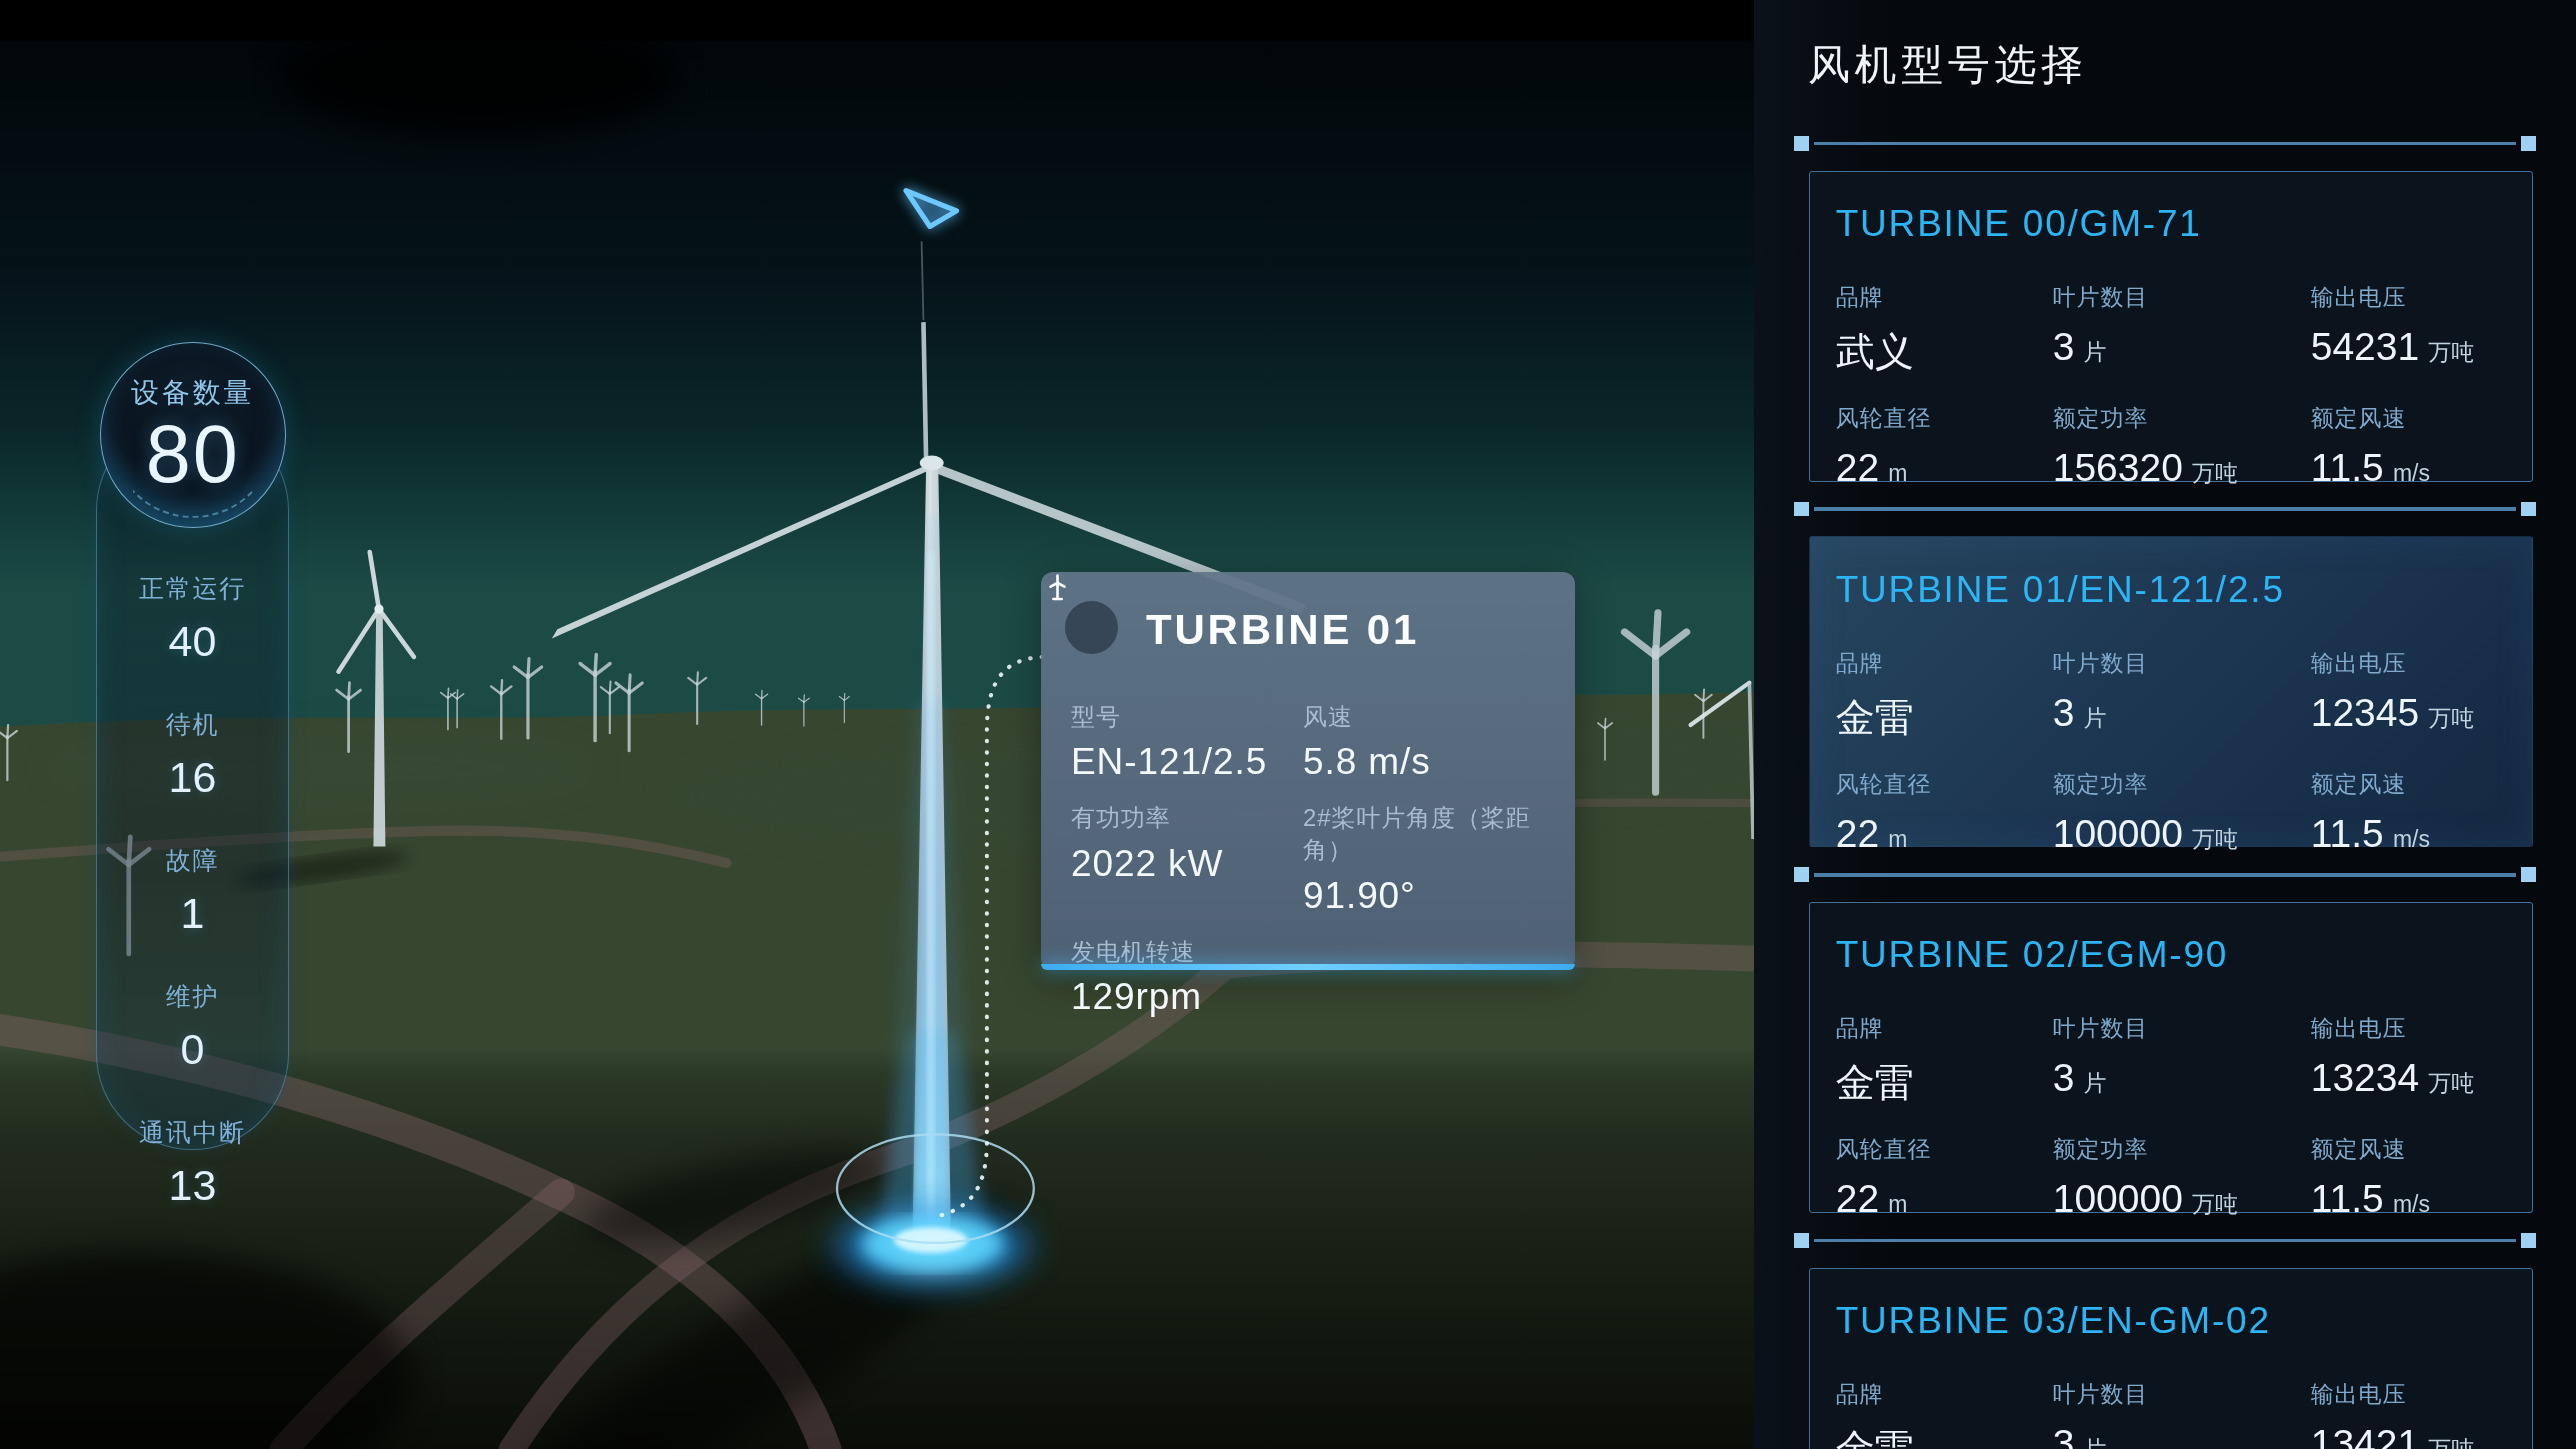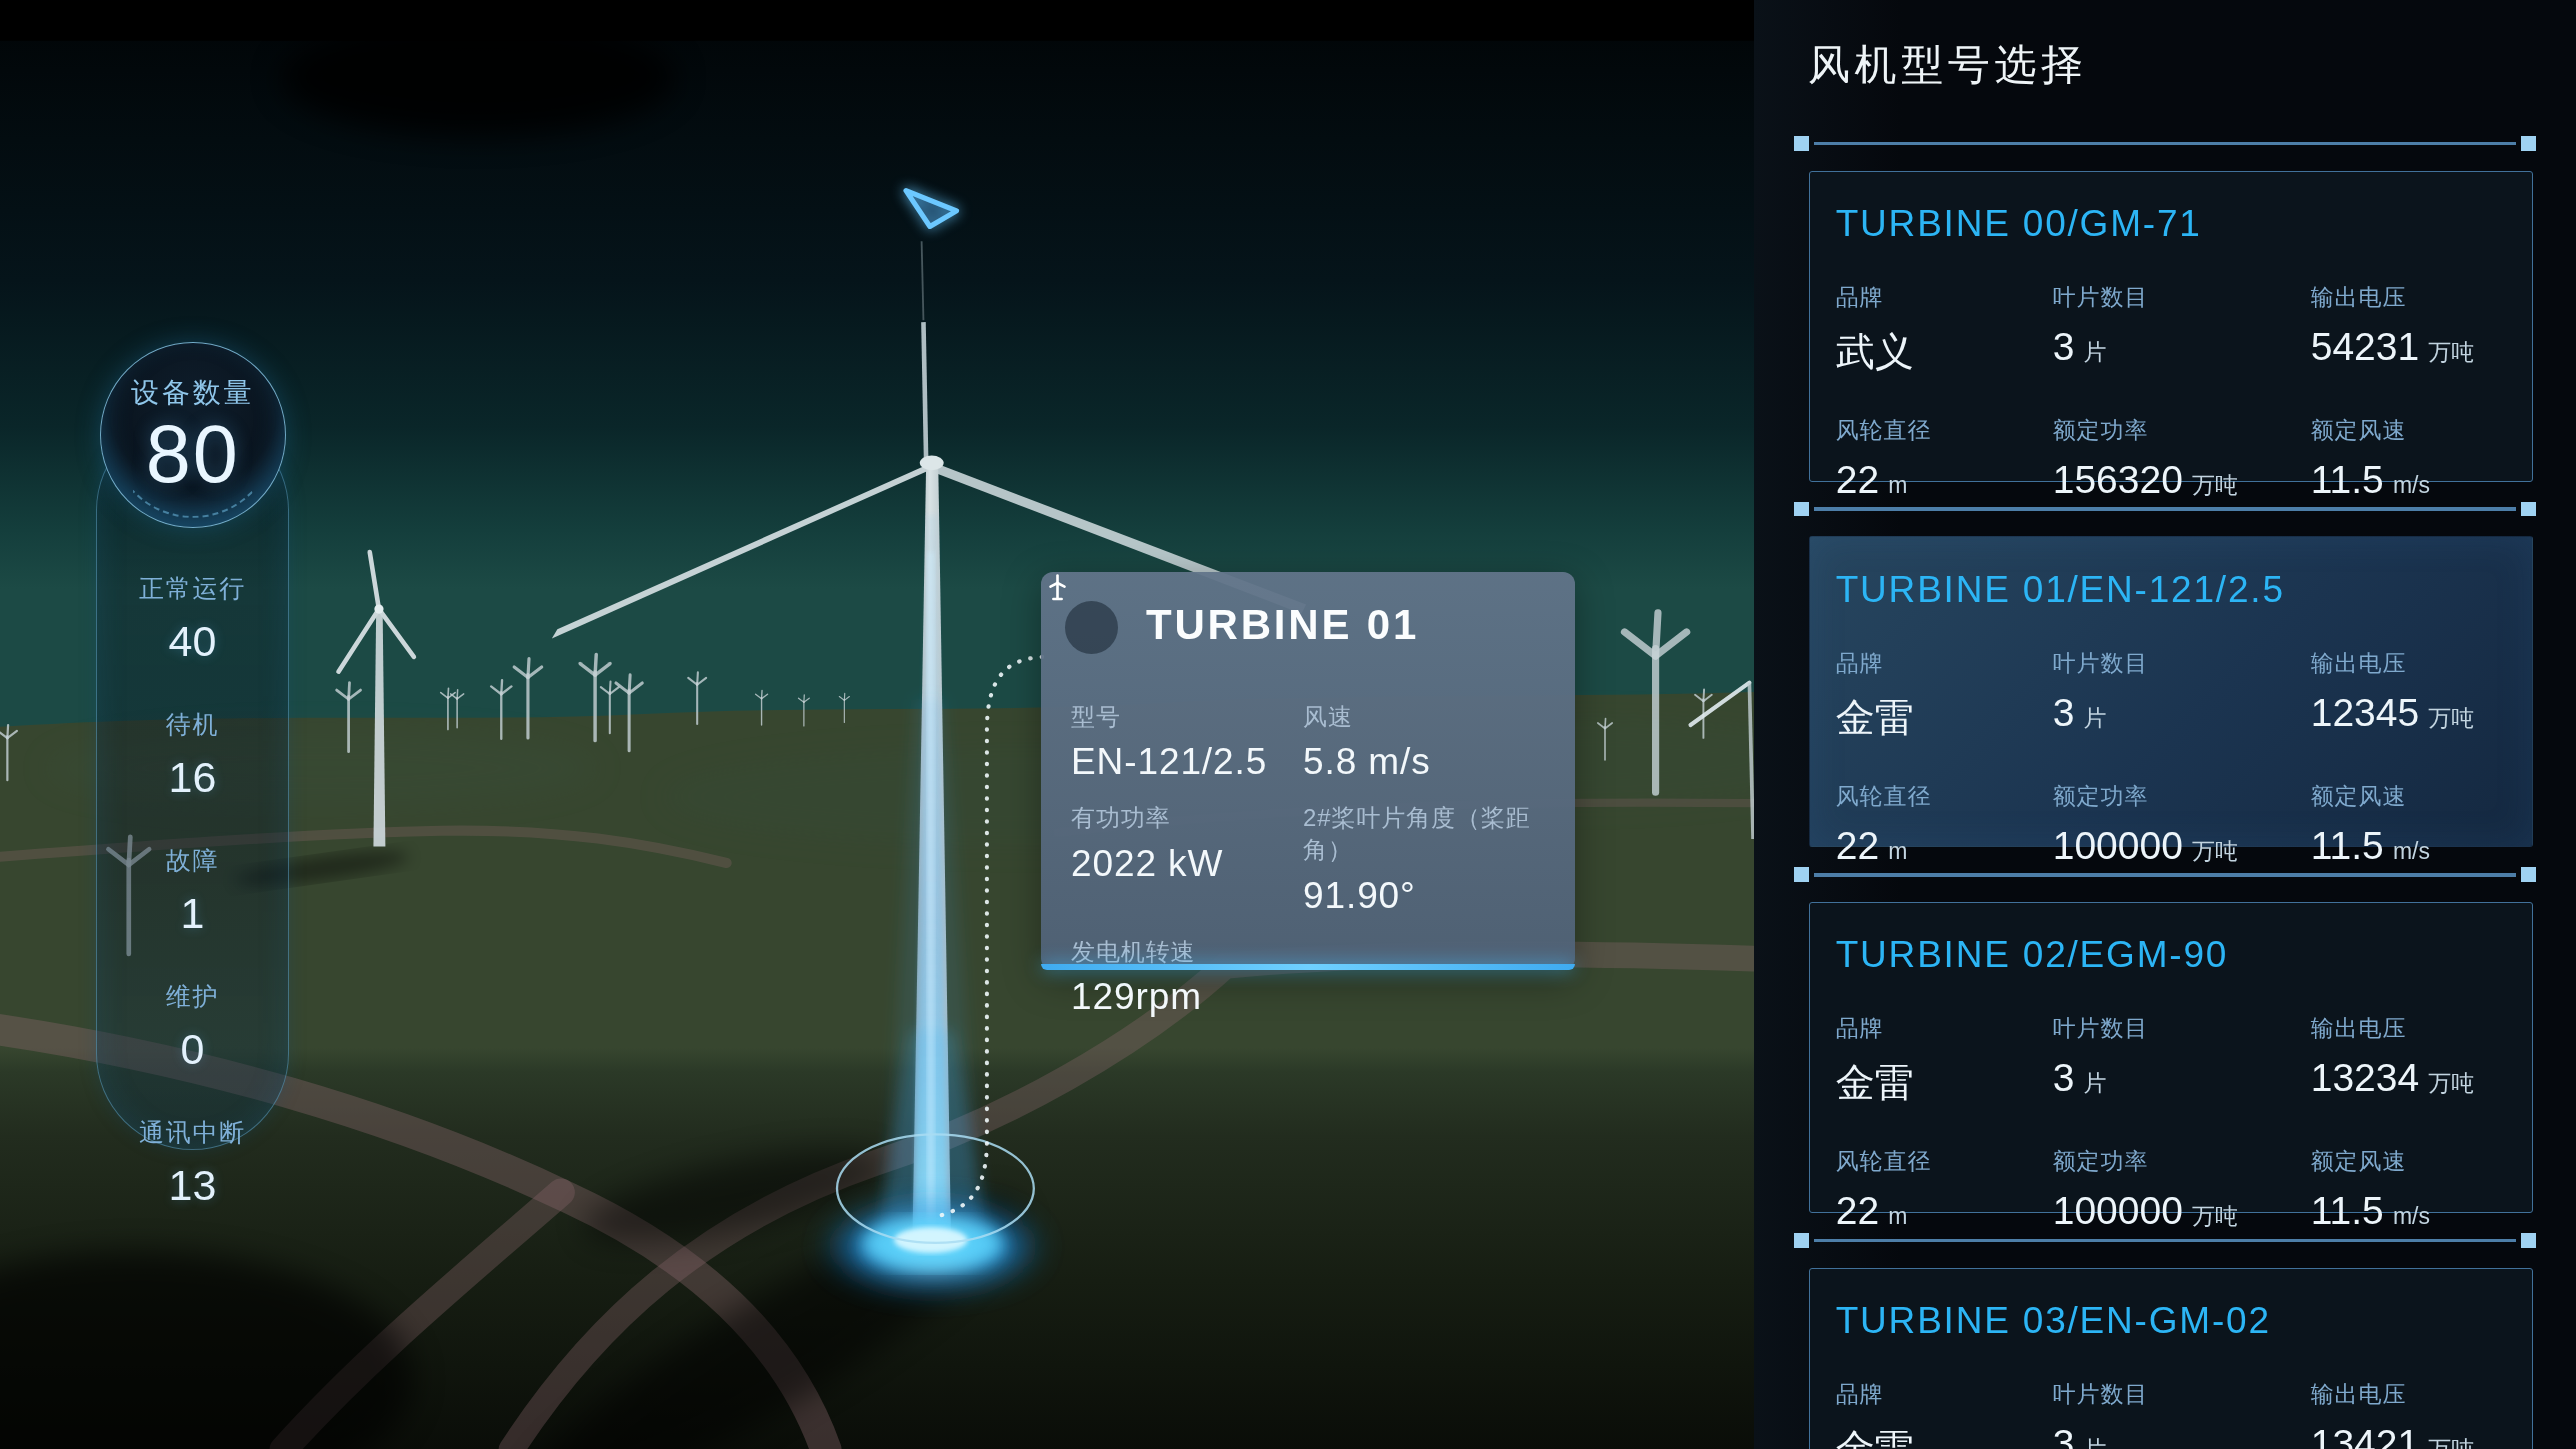--- a/index.html
+++ b/index.html
@@ -32,21 +32,21 @@
   .stat-item .s-label{font-size:25px;color:#7fb0d8;letter-spacing:1.8px;margin-bottom:12px;}
   .stat-item .s-value{font-size:43px;font-weight:300;color:#e3f1fc;text-shadow:0 0 11px rgba(90,180,240,.3);}
 
   
   .tooltip{position:absolute;left:1041px;top:572px;width:534px;height:398px;border-radius:12px;
     background:linear-gradient(180deg,rgba(97,116,137,.95),rgba(80,98,119,.95));
     box-shadow:0 9.2px 37px rgba(0,0,0,.35);}
   .tooltip::after{content:"";position:absolute;left:0;right:0;bottom:0;height:6.4px;border-radius:0 0 12px 12px;
     background:linear-gradient(90deg,#3fabf0,#6fd0ff 50%,#3fabf0);
     box-shadow:0 0 16.6px rgba(70,190,255,.85);}
-  .tt-header{display:flex;align-items:flex-start;padding:29px 24px 0 24px;}
+  .tt-header{display:flex;align-items:flex-end;padding:29px 24px 0 24px;}
   .tt-icon-wrap{width:53px;height:53px;border-radius:50%;background:rgba(24,36,50,.55);
     display:flex;align-items:center;justify-content:center;flex:0 0 auto;}
   .tt-title{margin-left:28px;font-size:42px;font-weight:700;letter-spacing:2.8px;color:#fbfdfe;}
   .tt-grid{position:absolute;left:30px;right:14.7px;top:129px;display:grid;
     grid-template-columns:232px 1fr;row-gap:19px;}
   .tt-field .t-label{font-size:24px;color:#a9bdd1;margin-bottom:8.3px;letter-spacing:0.9px;}
   .tt-field .t-value{font-size:37px;font-weight:500;color:#f3f8fb;letter-spacing:0.9px;}
 
   
   .panel{position:absolute;left:1754px;top:0;width:822px;height:1450px;
@@ -56,21 +56,21 @@
     letter-spacing:4.6px;margin:0 0 44px 14px;}
   .sep{height:14.7px;display:flex;align-items:center;}
   .sep .sq{width:14.7px;height:14.7px;background:#9fd2f2;flex:0 0 auto;}
   .sep .ln{height:3.7px;flex:1;background:#4d7ea8;margin:0 5.5px;}
   .card{margin:20px 2.8px 20px 14.7px;height:311px;border-radius:3px;background:#0b141c;
     border:1.8px solid #41719a;padding:24px 26px 4px 26px;position:relative;cursor:pointer;}
   .card.selected{border-color:transparent;
     background:linear-gradient(135deg,#27465f 0%,#1b3450 55%,#142840 100%);
     box-shadow:inset 0 0 37px rgba(60,120,180,.15);}
   .card-title{font-size:37px;color:#2cb5f5;letter-spacing:1.8px;margin:7.4px 0 37px 0;font-weight:500;}
-  .card-grid{display:grid;grid-template-columns:217px 258px 1fr;row-gap:12px;}
+  .card-grid{display:grid;grid-template-columns:217px 258px 1fr;row-gap:0;}
   .c-field{margin-bottom:24px;}
   .c-field .c-label{font-size:23px;color:#7fa9cd;margin-bottom:12px;letter-spacing:0.9px;}
   .c-field .c-value{font-size:39px;color:#edf5fa;font-weight:400;white-space:nowrap;}
   .c-field .c-unit{font-size:23px;color:#c2d4e0;margin-left:9.2px;}
   .c-field .c-unit:empty{display:none;}
 </style>
 </head>
 <body>
 
 <div class="stage">

